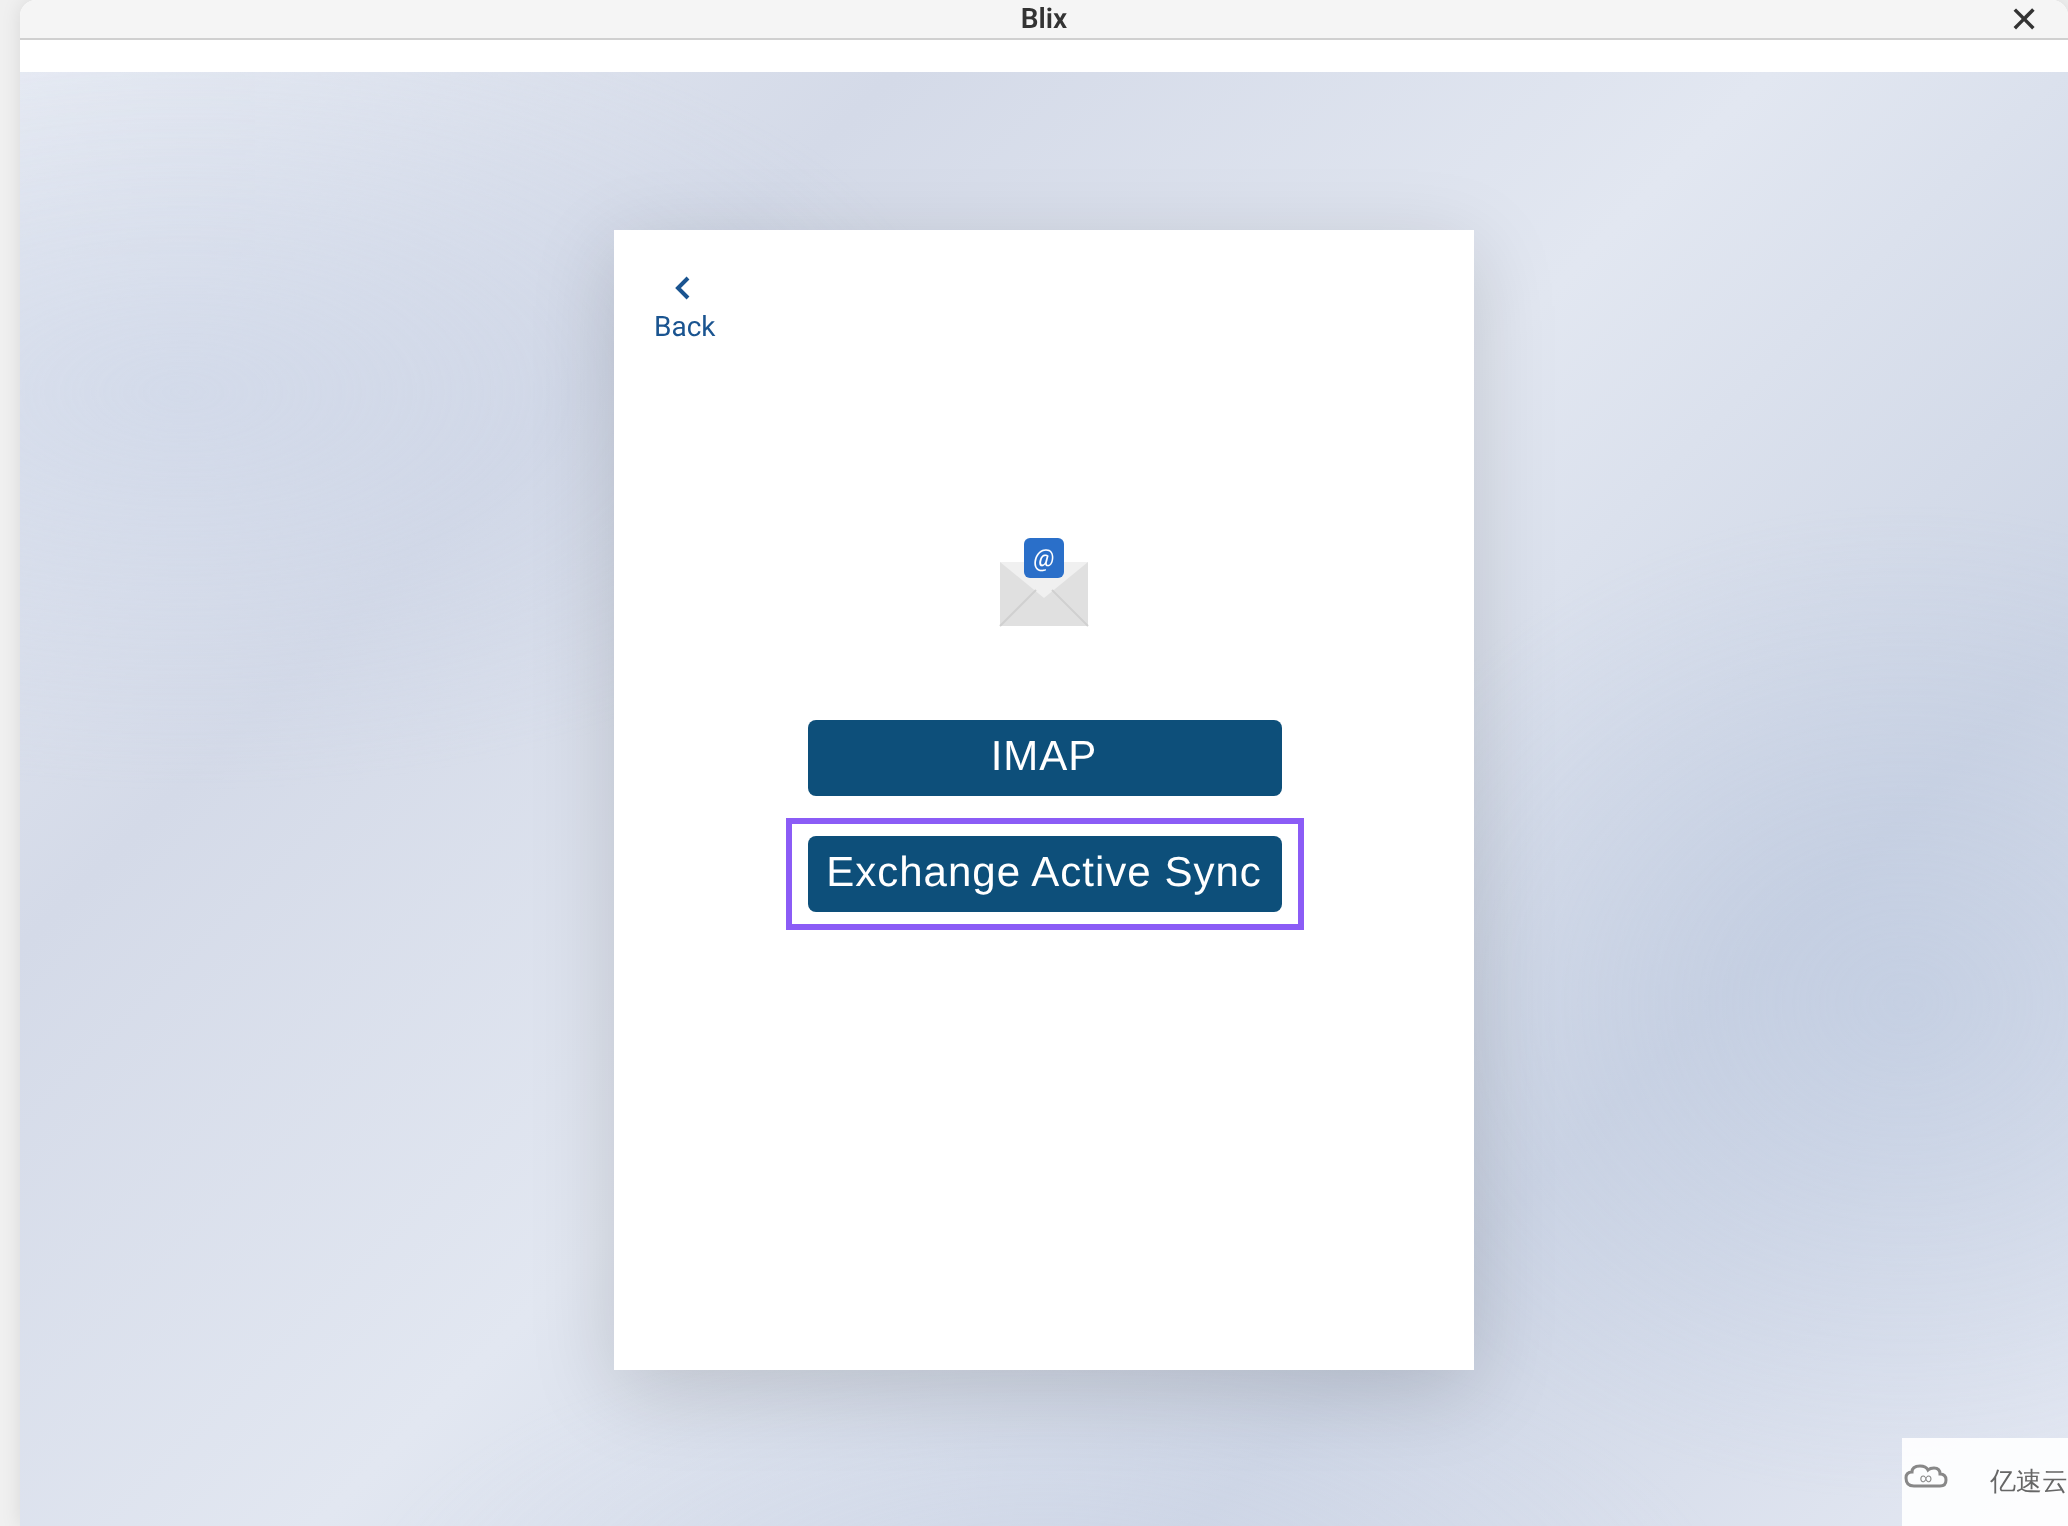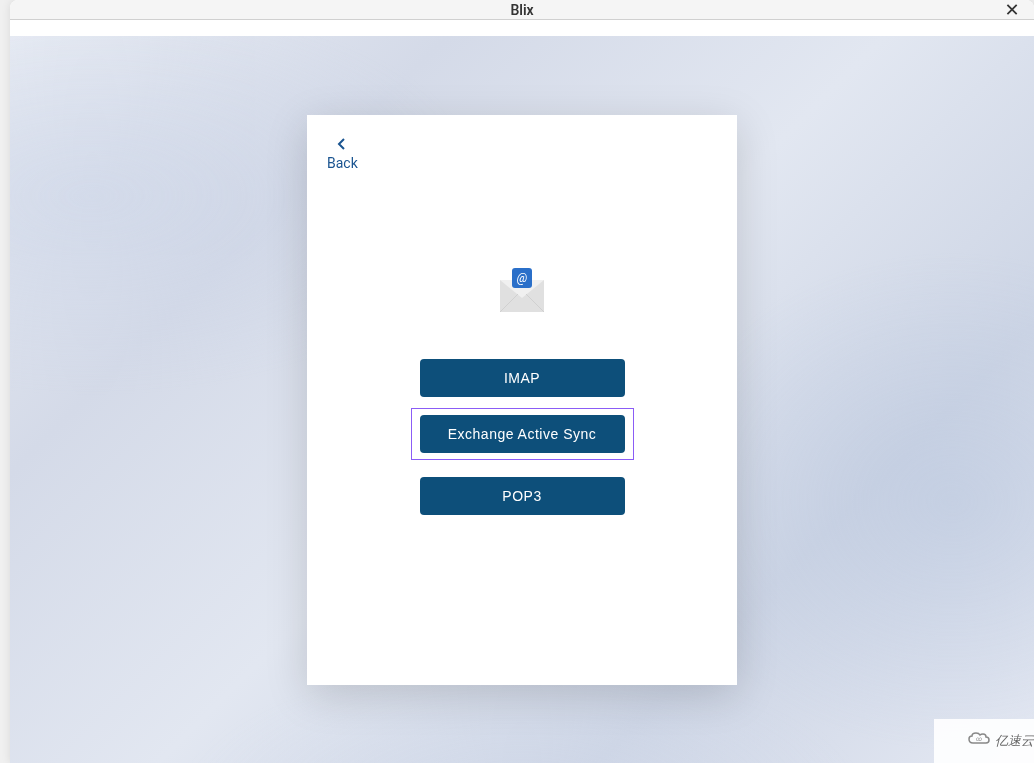--- a/index.html
+++ b/index.html
@@ -133,59 +133,58 @@
     }
     
     .question {
       font-size: 17px;
       color: #888;
       margin-bottom: 30px;
       font-weight: 400;
     }
     
     .option-btn {
-      width: 205px;
+      width: 237px;
       height: 38px;
       background: #0d4f7a;
       color: #fff;
       border: none;
       border-radius: 4px;
-      font-size: 14px;
+      font-size: 21px;
       letter-spacing: 0.5px;
       cursor: pointer;
       margin-bottom: 17px;
       display: flex;
       align-items: center;
       justify-content: center;
     }
     
     .highlight-box {
-      border: 1px solid #8b5cf6;
+      border: 3px solid #8b5cf6;
       padding: 6px 8px;
       margin-bottom: 17px;
       margin-top: -6px;
     }
     
     .highlight-box .option-btn {
       margin-bottom: 0;
     }
     
     .watermark {
       position: absolute;
       bottom: 0;
       right: 0;
-      width: 100px;
+      width: 83px;
       height: 44px;
       background: rgba(255,255,255,0.9);
       display: flex;
       align-items: center;
-      justify-content: flex-end;
+      justify-content: space-between;
       gap: 4px;
       z-index: 20;
-      font-style: italic;
     }
     
     .watermark-cloud {
       color: #888;
     }
     
     .watermark-text {
       font-size: 13px;
       color: #666;
       font-weight: 500;
@@ -228,21 +227,20 @@
         </div>
 
 
         <button class="option-btn">IMAP</button>
 
         <div class="highlight-box">
           <button class="option-btn">Exchange Active Sync</button>
         </div>
 
 
-        <button class="option-btn">POP3</button>
 
       </div>
     </div>
 
     <div class="watermark">
       <span class="watermark-cloud">
         <svg width="24" height="16" viewBox="0 0 24 16">
           <path d="M6 12 Q2 12 2 8 Q2 5 5 5 Q5 2 9 2 Q12 2 13 4 Q14 3 16 3 Q19 3 19 6 Q22 6 22 9 Q22 12 19 12 Z" fill="none" stroke="#888" stroke-width="1.5"></path>
           <text x="12" y="10" font-size="6" fill="#888" text-anchor="middle">∞</text>
         </svg>

